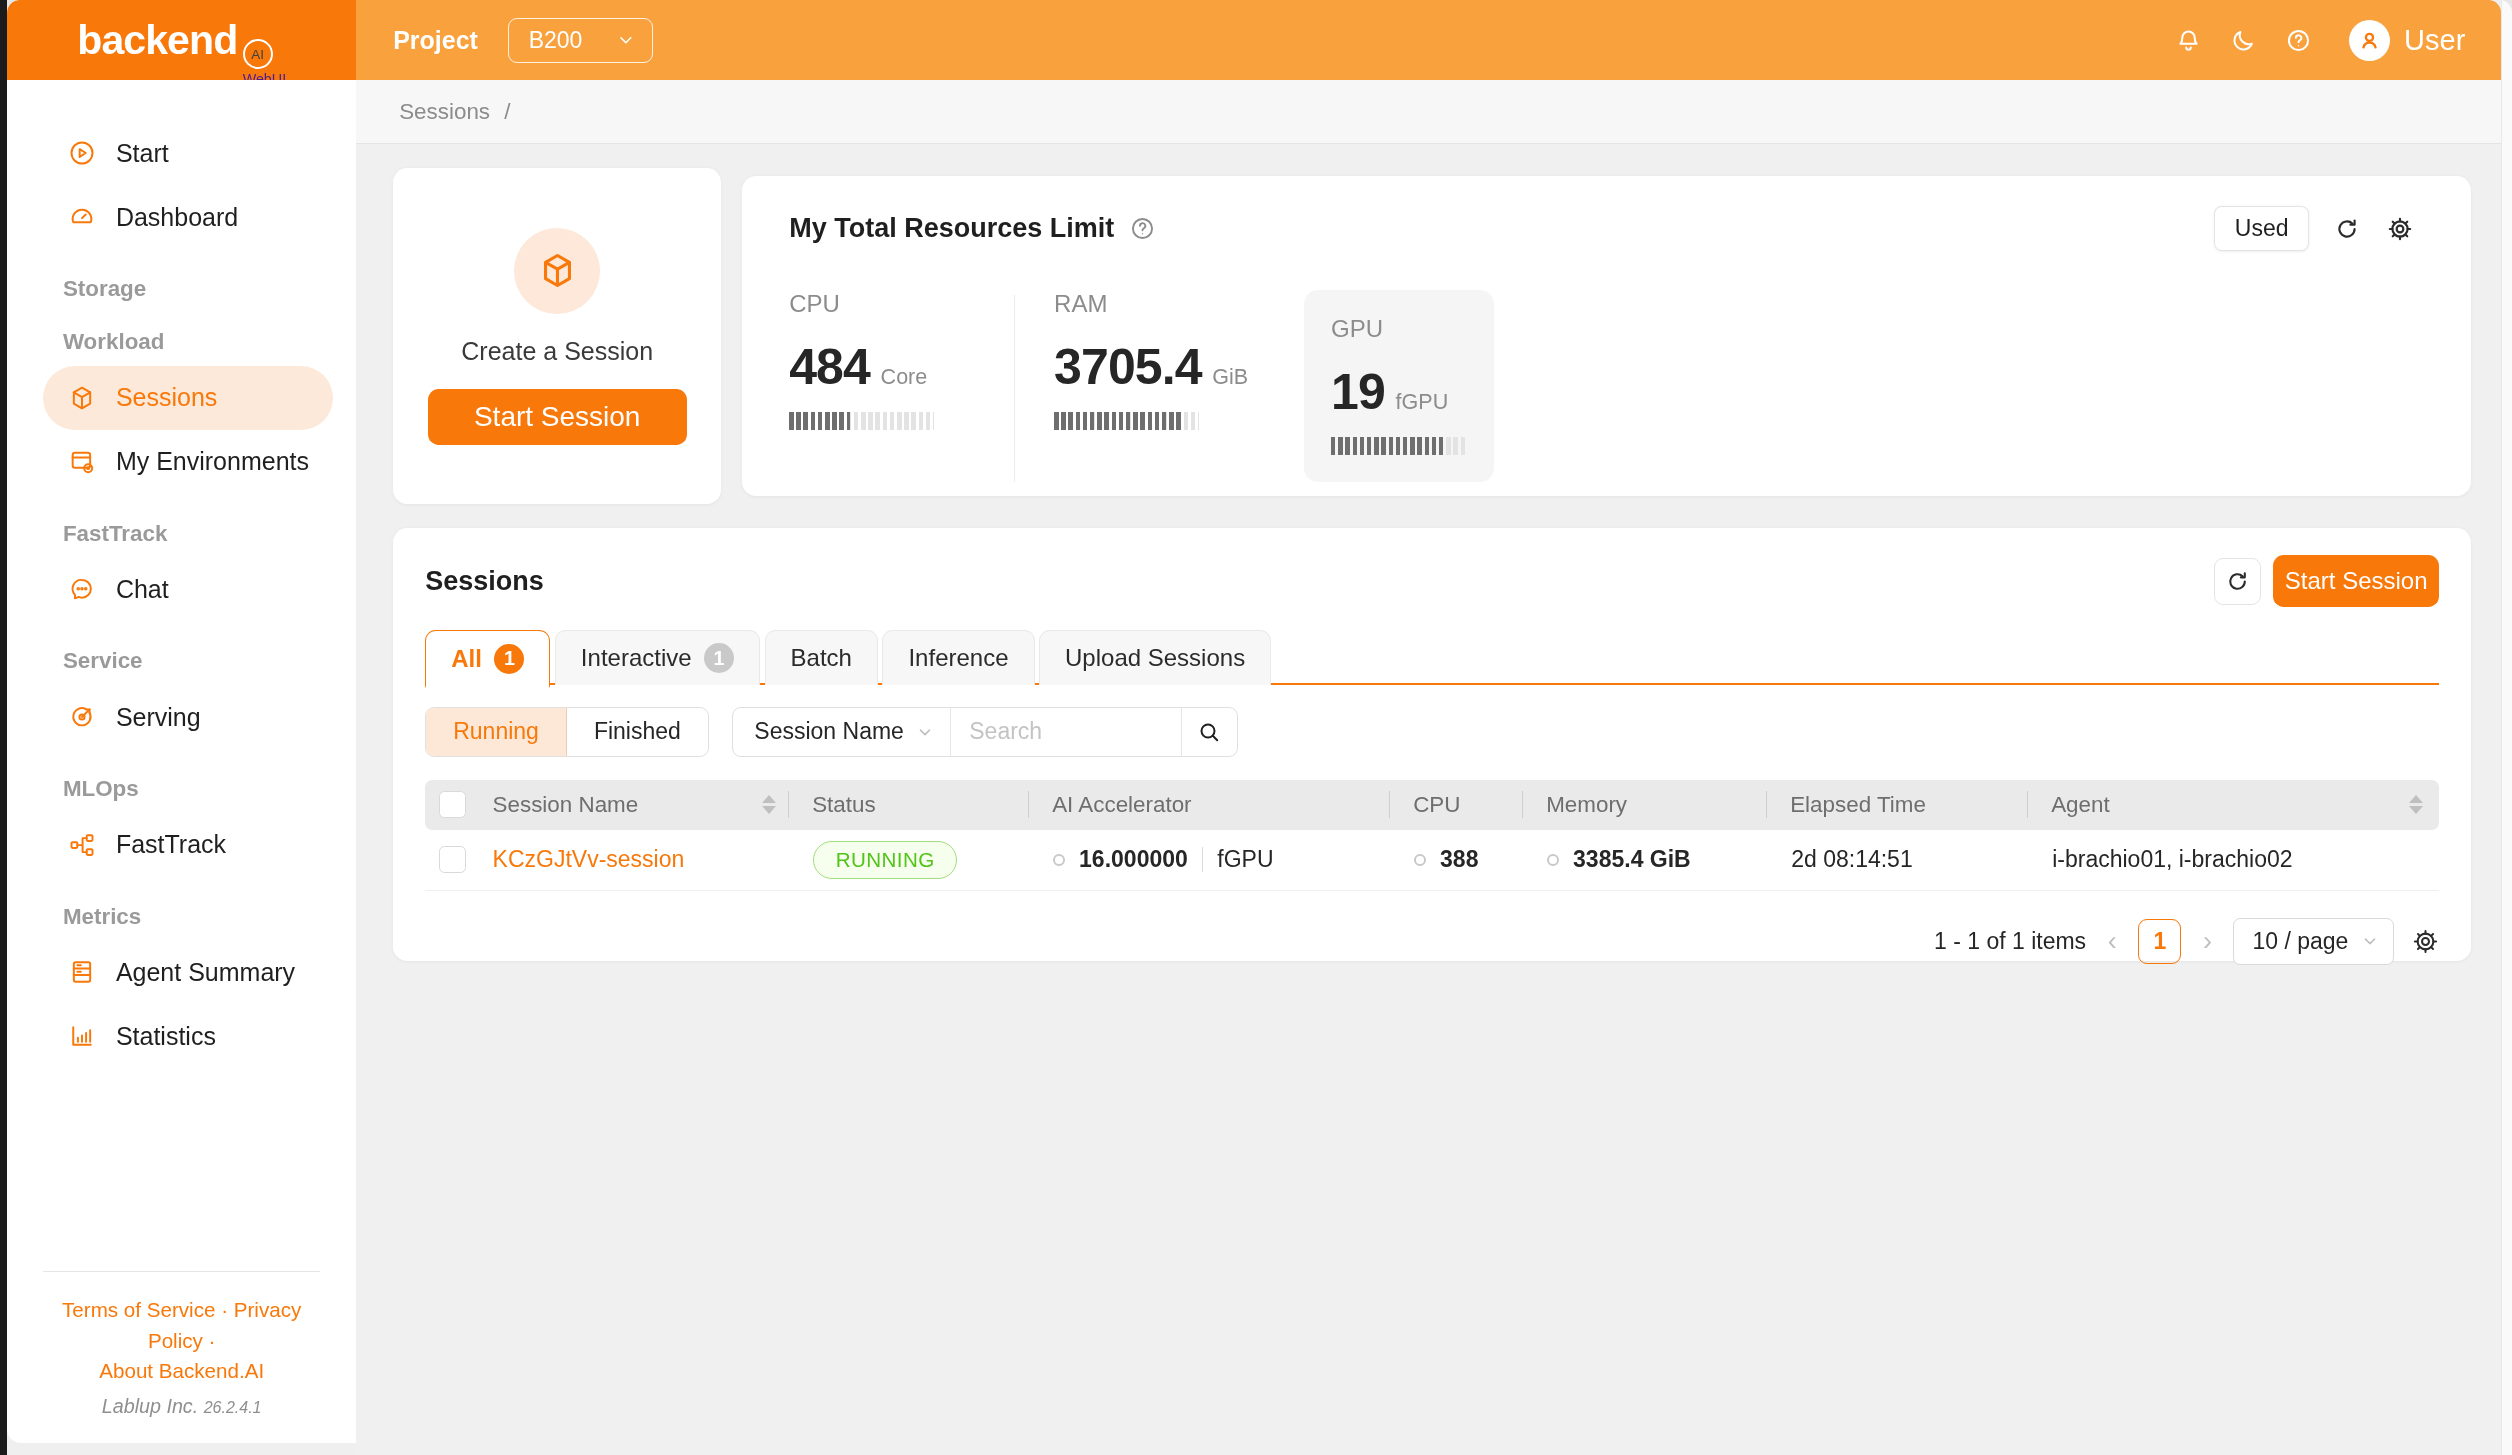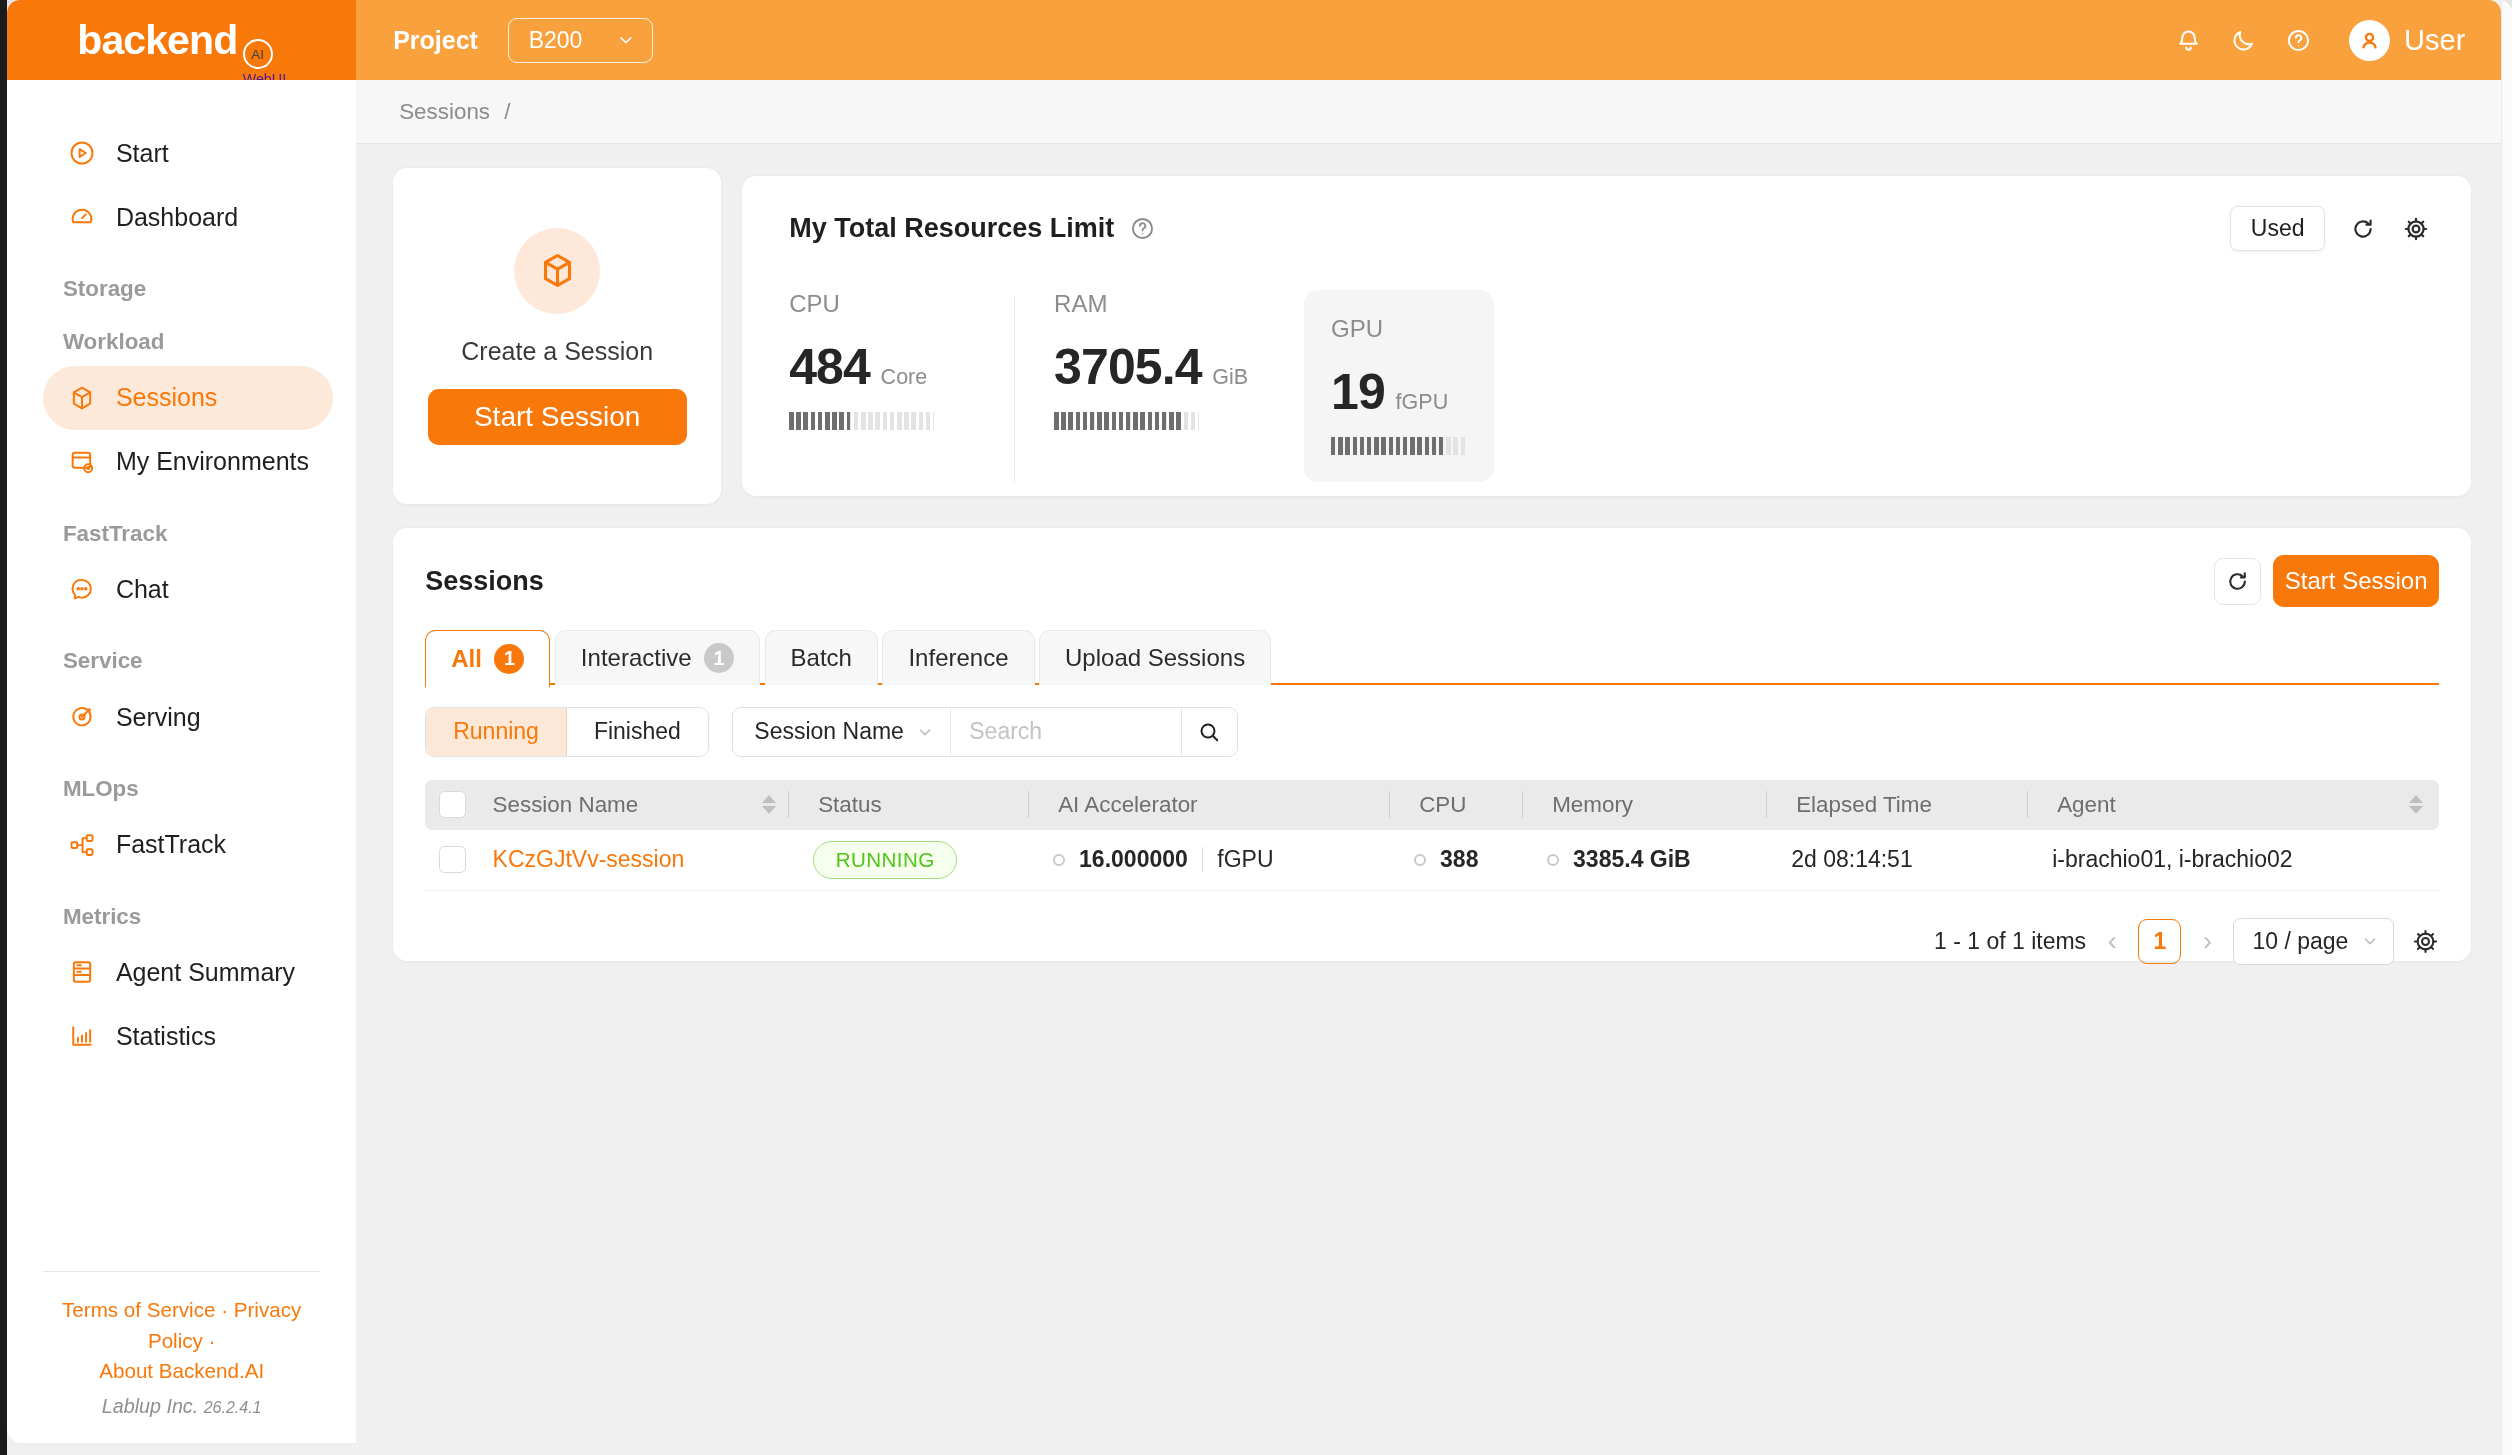--- a/index.html
+++ b/index.html
@@ -48,21 +48,21 @@
 
   
   .card-create { left:37px; top:88px; width:328px; height:336px; display:flex; flex-direction:column; align-items:center; justify-content:center; gap:23px; }
   .create-circle { width:86px; height:86px; background:#FDE8D9; border-radius:50%; display:flex; align-items:center; justify-content:center; }
   .create-circle svg { width:41px; height:41px; stroke:#F8780A; fill:none; stroke-width:1.8; stroke-linejoin:round; }
   .create-title { font-size:25px; color:#3a3a3a; }
   .btn-primary { background:#F8780A; color:#fff; border:none; border-radius:10.7px; cursor:pointer; font-family:inherit; }
   .btn-start-big { width:259px; height:56px; font-size:28px; }
 
   
-  .panel-resources { left:386px; top:96px; width:1729px; height:320px; padding:30px 40px 0 47px; }
+  .panel-resources { left:386px; top:96px; width:1729px; height:320px; padding:30px 56px 0 47px; }
   .res-head { display:flex; align-items:center; }
   .res-title { font-size:27px; font-weight:bold; color:#1f1f1f; }
   .help-icon { margin-left:14.3px; width:27px; height:27px; }
   .help-icon svg { width:27px; height:27px; stroke:#8c8c8c; fill:none; stroke-width:1.7; stroke-linecap:round; }
   .res-controls { margin-left:auto; display:flex; align-items:center; gap:23px; }
   .btn-used { height:45px; padding:0 19.7px; background:#fff; border:0.9px solid #e4e4e4; border-radius:8px; box-shadow:0 0.9px 2.7px rgba(0,0,0,.07); font-size:23px; color:#1f1f1f; cursor:pointer; font-family:inherit; }
   .icon-btn { width:30px; height:30px; display:flex; align-items:center; justify-content:center; cursor:pointer; }
   .icon-btn svg { width:26px; height:26px; stroke:#2b2b2b; fill:none; stroke-width:2; stroke-linecap:round; stroke-linejoin:round; }
   .stats-row { display:flex; margin-top:39px; align-items:flex-start; }
   .stat { width:225px; }
@@ -101,21 +101,21 @@
   .search-cat svg, .pagesize svg { width:18px; height:18px; stroke:#bfbfbf; fill:none; stroke-width:2; stroke-linecap:round; stroke-linejoin:round; }
   .v-div { width:0.9px; height:100%; background:#e6e6e6; }
   .searchbox input { flex:1; border:none; outline:none; font-size:23px; padding:0 18px; color:#262626; font-family:inherit; min-width:0; }
   .searchbox input::placeholder { color:#c3c3c3; }
   .search-btn { width:55px; height:100%; display:flex; align-items:center; justify-content:center; cursor:pointer; }
   .search-btn svg { width:24px; height:24px; stroke:#1f1f1f; fill:none; stroke-width:2; stroke-linecap:round; }
 
   
   .table { margin-top:23px; }
   .thead { display:flex; align-items:center; height:50px; background:#EAEAEA; border-radius:7.2px; color:#6e6e6e; font-size:22.4px; }
-  .th { position:relative; display:flex; align-items:center; height:100%; padding-left:30px; }
+  .th { position:relative; display:flex; align-items:center; height:100%; padding-left:24px; }
   .th.first { padding-left:13.4px; gap:27px; }
   .th + .th::before { content:""; position:absolute; left:0; top:11.6px; width:0.9px; height:27px; background:#cfcfcf; }
   .sort { margin-left:auto; margin-right:12.5px; display:flex; flex-direction:column; gap:2.7px; cursor:pointer; }
   .sort i { display:block; width:0; height:0; border-left:7.2px solid transparent; border-right:7.2px solid transparent; }
   .sort .up { border-bottom:8px solid #bfbfbf; }
   .sort .dn { border-top:8px solid #bfbfbf; }
   .c1{width:363px}.c2{width:240px}.c3{width:361px}.c4{width:133px}.c5{width:244px}.c6{width:261px}.c7{width:408px}
   .trow { display:flex; align-items:center; height:61px; border-bottom:0.9px solid #f0f0f0; font-size:23px; color:#262626; }
   .td { display:flex; align-items:center; padding-left:25px; }
   .td.first { padding-left:13.4px; gap:27px; }

